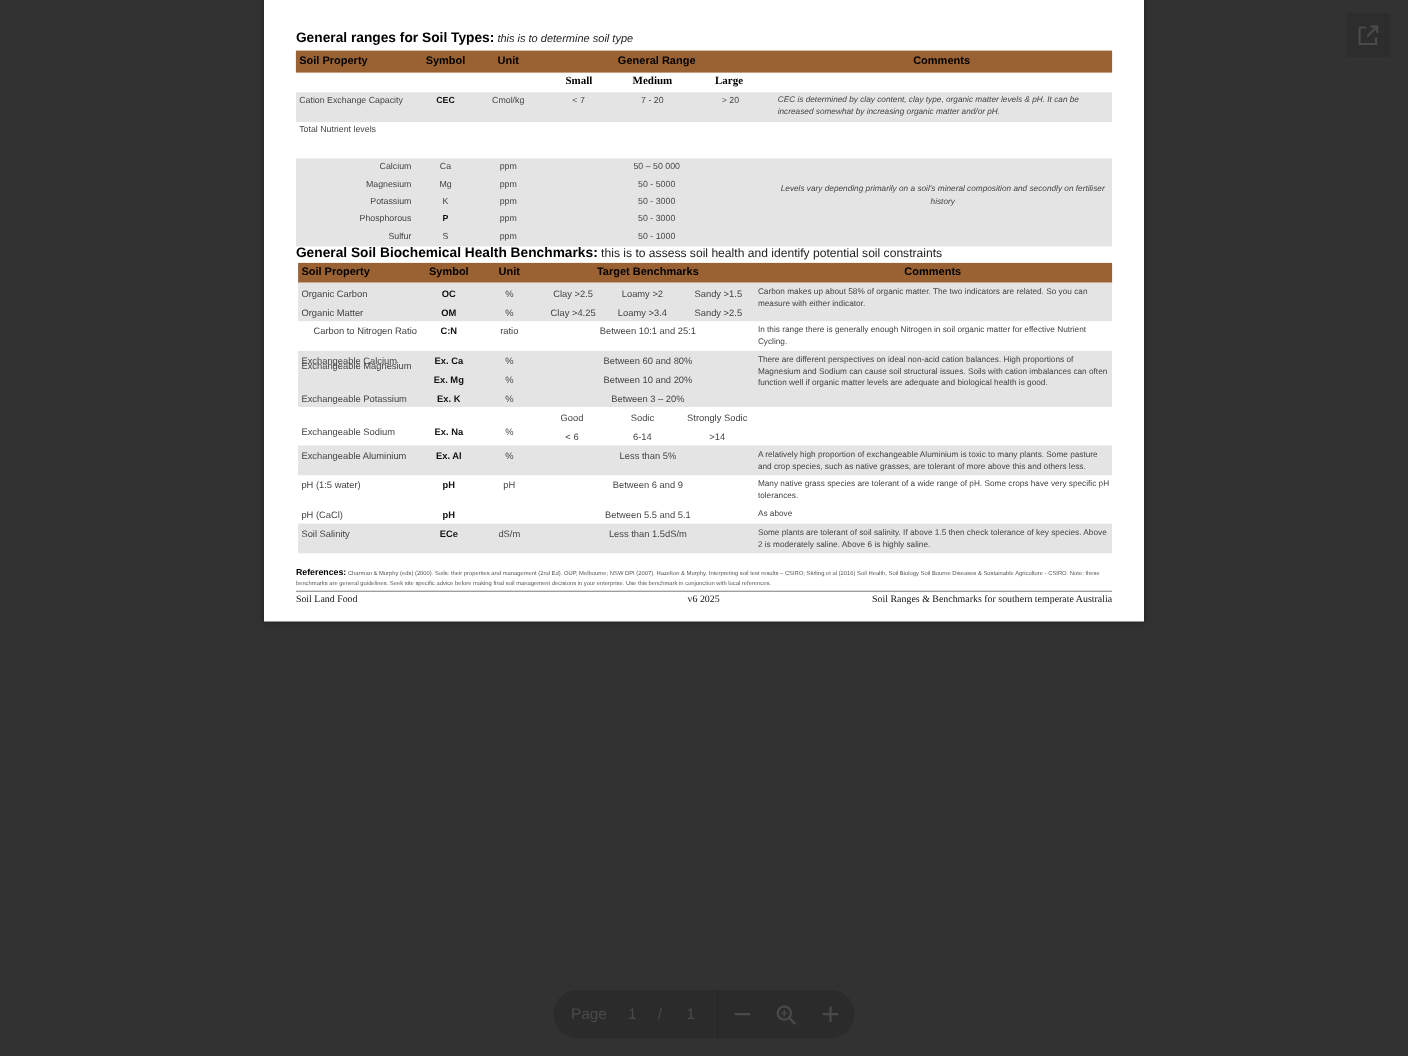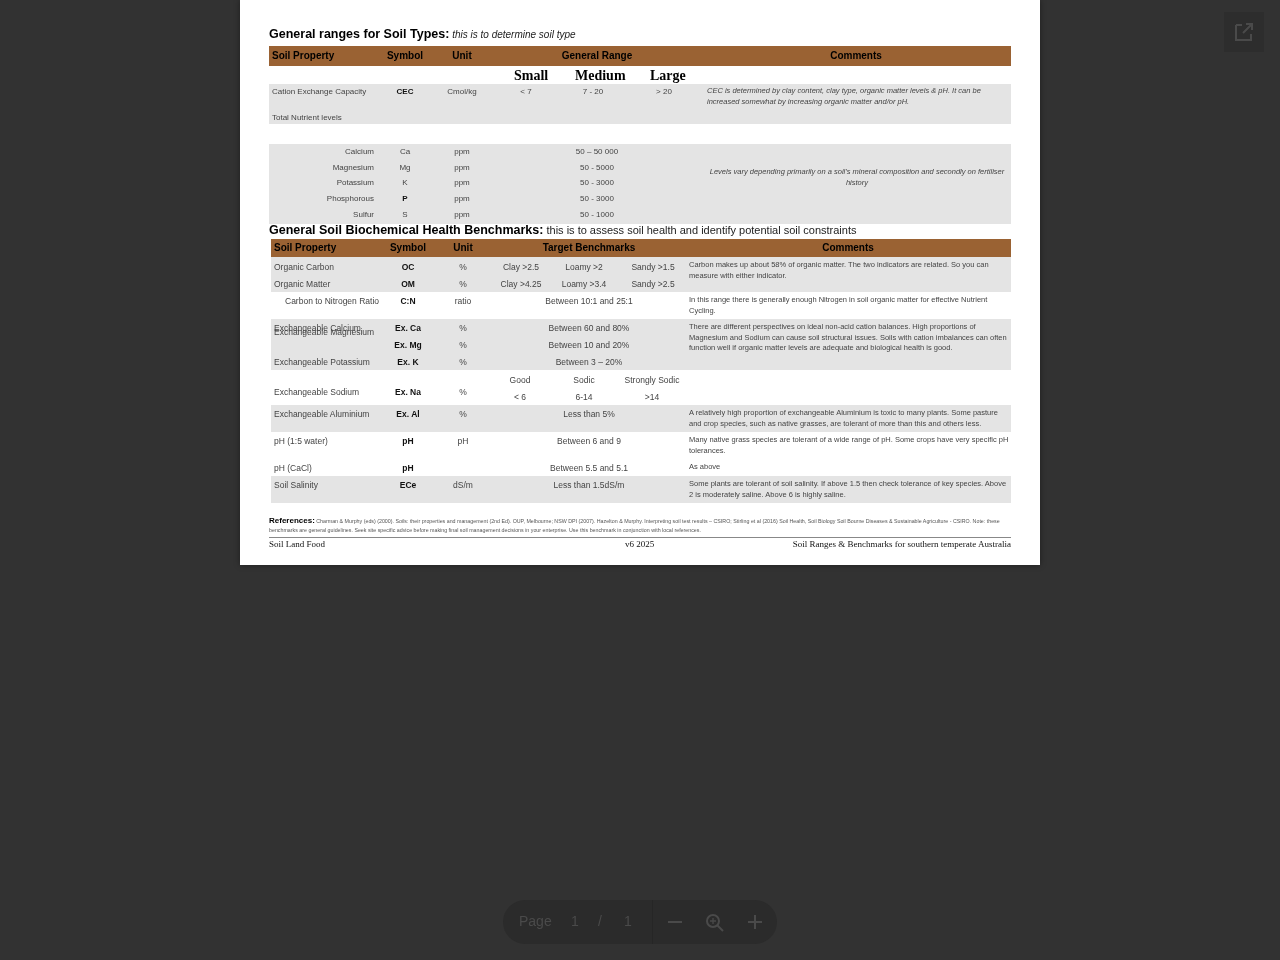--- a/index.html
+++ b/index.html
@@ -26,21 +26,21 @@
     .c { text-align:center; transform:translateX(-50%); }
     .r { text-align:right; transform:translateX(-100%); }
     .bold { font-weight:bold; color:#111; }
     .ital { font-style:italic; }
     .cm { position:absolute; white-space:normal; line-height:10.5px; font-size:7.5px; color:#444; }
 
     .row2 { position:absolute; left:2px; width:740px; font-size:8.5px; color:#444; }
     .row2.grey { background:#e4e4e4; }
     .row2 span { position:absolute; white-space:nowrap; }
 
-    .subhdr { position:absolute; font-family:"Liberation Serif", serif; font-weight:bold; font-size:14px; color:#000; }
+    .subhdr { position:absolute; font-family:"Liberation Serif", serif; font-weight:bold; font-size:10px; color:#000; }
 
     .refs { position:absolute; left:0; top:516px; width:742px; font-size:5.3px; color:#555; line-height:9px; }
     .refs b { font-size:8px; color:#000; }
     .footer-line { position:absolute; left:0; top:537px; width:742px; height:1px; background:#888; }
     .footer { position:absolute; top:539px; font-family:"Liberation Serif", serif; font-size:9px; color:#111; white-space:nowrap; }
 
     .toolbar {
       position:absolute; left:503px; top:900px; width:274px; height:44px; border-radius:22px; background:#2b2b2b;
       color:#4a4a4a; font-size:14px;
     }
@@ -63,21 +63,21 @@
       <span class="c" style="left:136px;">Symbol</span>
       <span class="c" style="left:193px;">Unit</span>
       <span class="c" style="left:328px;">General Range</span>
       <span class="c" style="left:587px;">Comments</span>
     </div>
 
     <span class="subhdr" style="left:245px; top:68px;">Small</span>
     <span class="subhdr" style="left:306px; top:68px;">Medium</span>
     <span class="subhdr" style="left:381px; top:68px;">Large</span>
 
-    <div class="row grey" style="top:84px; height:40px;">
+    <div class="row grey" style="top:84px; height:27px;">
       <span style="left:3px; top:3px;">Cation Exchange Capacity</span>
       <span class="c bold" style="left:136px; top:3px;">CEC</span>
       <span class="c" style="left:193px; top:3px;">Cmol/kg</span>
       <span class="c" style="left:257px; top:3px;">&lt; 7</span>
       <span class="c" style="left:324px; top:3px;">7 - 20</span>
       <span class="c" style="left:395px; top:3px;">&gt; 20</span>
       <div class="cm ital" style="left:438px; top:2px; width:304px;">CEC is determined by clay content, clay type, organic matter levels &amp; pH. It can be increased somewhat by increasing organic matter and/or pH.</div>
     </div>
 
     <div class="row" style="top:111px; height:15px;">
@@ -180,21 +180,21 @@
       <span class="c" style="left:249px; top:22px;">&lt; 6</span>
       <span class="c" style="left:313px; top:22px;">6-14</span>
       <span class="c" style="left:381px; top:22px;text-align:right;">&gt;14</span>
     </div>
 
     <div class="row2 grey" style="top:405px; height:27px;">
       <span style="left:3px; top:4px;">Exchangeable Aluminium</span>
       <span class="c bold" style="left:137px; top:4px;">Ex. Al</span>
       <span class="c" style="left:192px; top:4px;">%</span>
       <span class="c" style="left:318px; top:4px;">Less than 5%</span>
-      <div class="cm" style="left:418px; top:3px; width:320px;">A relatively high proportion of exchangeable Aluminium is toxic to many plants. Some pasture and crop species, such as native grasses, are tolerant of more than this and others less.</div>
+      <div class="cm" style="left:418px; top:3px; width:320px;">A relatively high proportion of exchangeable Aluminium is toxic to many plants. Some pasture and crop species, such as native grasses, are tolerant of more above this and others less.</div>
     </div>
 
     <div class="row2" style="top:432px; height:27px;">
       <span style="left:3px; top:4px;">pH (1:5 water)</span>
       <span class="c bold" style="left:137px; top:4px;">pH</span>
       <span class="c" style="left:192px; top:4px;">pH</span>
       <span class="c" style="left:318px; top:4px;">Between 6 and 9</span>
       <div class="cm" style="left:418px; top:3px; width:320px;">Many native grass species are tolerant of a wide range of pH. Some crops have very specific pH tolerances.</div>
     </div>
 

